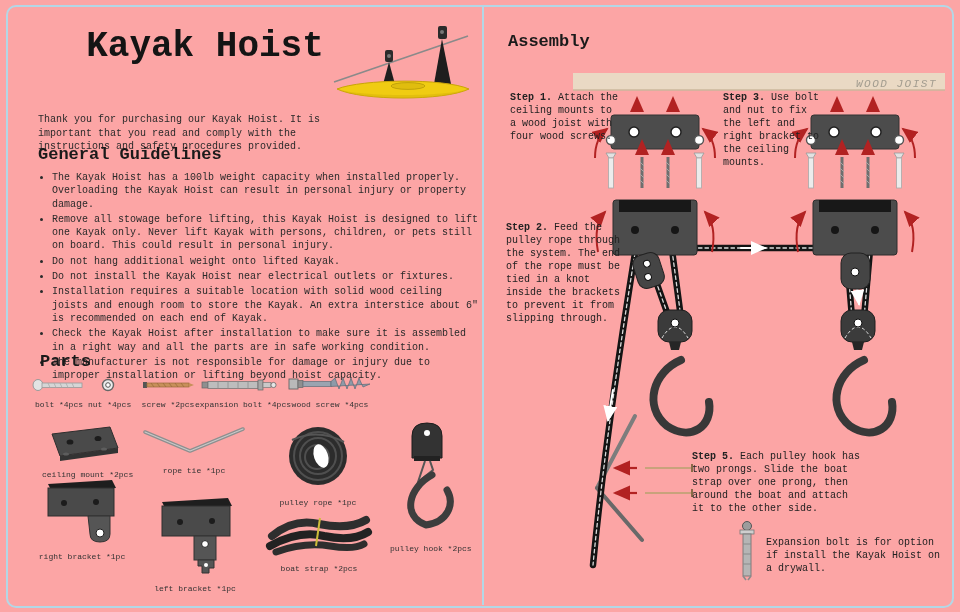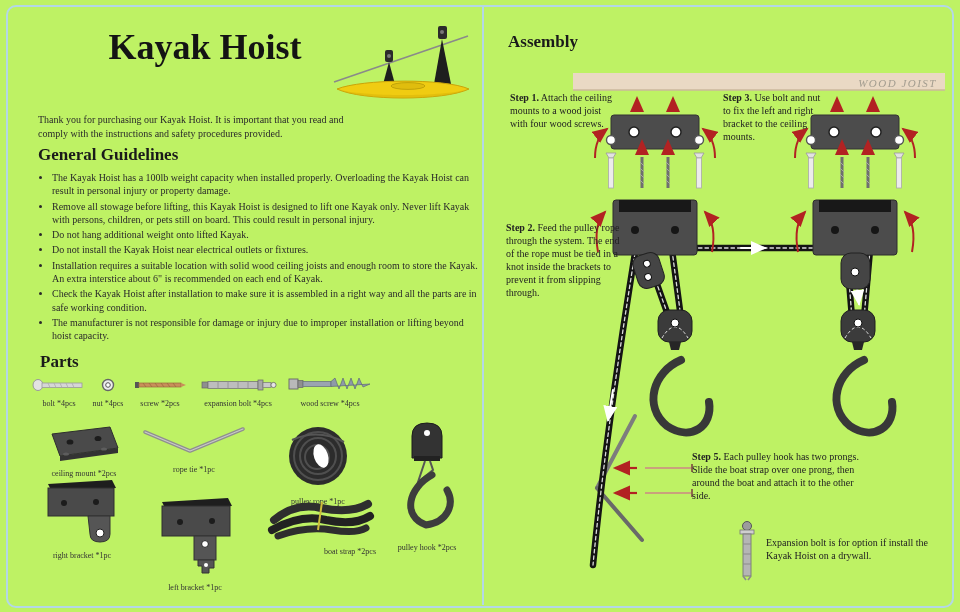--- a/index.html
+++ b/index.html
@@ -1,17 +1,17 @@
 <!DOCTYPE html>
 <html><head>
 <meta charset="utf-8">
 <style>
   html,body{margin:0;padding:0;background:#fff;}
-  .sheet{position:relative;width:960px;height:612px;background:#bef264;overflow:hidden;
-         font-family:Liberation Serif, serif;color:#222;}
+  .sheet{position:relative;width:960px;height:612px;background:#fca5a5;overflow:hidden;
+         font-family:Liberation Mono, monospace;color:#222;}
   .frame{position:absolute;left:6px;top:5px;width:944px;height:599px;
          border:2px solid #b3d7e6;border-radius:10px;pointer-events:none;}
   .divider{position:absolute;left:482px;top:7px;width:2px;height:598px;background:#b3d7e6;}
   .abs{position:absolute;}
   .h2{font-size:17px;font-weight:bold;color:#1a1a1a;}
   .body-text{font-size:10px;line-height:1.35;color:#2a2a2a;}
   ul.guidelines{margin:0;padding:0 0 0 14px;list-style:disc;}
   ul.guidelines li{font-size:10px;line-height:1.33;margin:0 0 2px 0;color:#2a2a2a;}
   .part{position:absolute;text-align:center;}
   .part .plabel{display:block;font-size:8px;color:#333;margin-top:1px;white-space:nowrap;}
@@ -72,21 +72,21 @@
     </svg>
     <span class="plabel" data-name="part-label">bolt *4pcs</span>
   </div>
   <div class="part" style="left:88px;top:376px;width:40px;" data-name="part-nut">
     <svg width="18" height="18" viewBox="0 0 18 18" data-name="nut-icon">
       <circle cx="9" cy="9" r="5.5" fill="#ededed" stroke="#666" stroke-width="1.4"></circle>
       <circle cx="9" cy="9" r="2.3" fill="#fff" stroke="#555" stroke-width="1"></circle>
     </svg>
     <span class="plabel" data-name="part-label">nut *4pcs</span>
   </div>
-  <div class="part" style="left:130px;top:376px;width:60px;" data-name="part-screw">
+  <div class="part" style="left:138px;top:376px;width:60px;" data-name="part-screw">
     <svg width="56" height="18" viewBox="0 0 56 18" data-name="screw-icon">
       <rect x="3" y="6" width="4" height="6" fill="#555"></rect>
       <rect x="7" y="7" width="42" height="4" fill="#c8905a" stroke="#9c6c3c" stroke-width="0.7"></rect>
       <path d="M11 7 l3 4 M17 7 l3 4 M23 7 l3 4 M29 7 l3 4 M35 7 l3 4 M41 7 l3 4" stroke="#9c6c3c" stroke-width="0.8"></path>
       <path d="M49 7 L54 9 L49 11 Z" fill="#c8905a"></path>
     </svg>
     <span class="plabel" data-name="part-label">screw *2pcs</span>
   </div>
   <div class="part" style="left:195px;top:376px;width:86px;" data-name="part-expansion-bolt">
     <svg width="80" height="18" viewBox="0 0 80 18" data-name="expansion-bolt-icon">
@@ -168,21 +168,21 @@
       <rect x="10" y="12" width="68" height="30" fill="#4a4a4a" stroke="#2e2e2e"></rect>
       <circle cx="28" cy="28" r="3" fill="#1c1c1c"></circle>
       <circle cx="60" cy="27" r="3" fill="#1c1c1c"></circle>
       <rect x="42" y="42" width="22" height="24" fill="#555" stroke="#333"></rect>
       <circle cx="53" cy="50" r="3.4" fill="#fff" stroke="#222"></circle>
       <path d="M46 66 L62 66 L62 74 L57 74 L57 79 L50 79 L50 72 L46 72 Z" fill="#555" stroke="#333"></path>
       <circle cx="54" cy="71" r="2" fill="#fff"></circle>
     </svg>
     <span class="plabel" data-name="part-label">left bracket *1pc</span>
   </div>
-  <div class="part" style="left:262px;top:490px;width:114px;text-align:right;" data-name="part-boat-strap">
+  <div class="part" style="left:262px;top:506px;width:114px;" data-name="part-boat-strap">
     <svg width="110" height="52" viewBox="0 0 110 52" data-name="boat-strap-icon">
       <path d="M8 30 Q 30 12 55 18 Q 85 24 102 14" fill="none" stroke="#2e2e2e" stroke-width="8" stroke-linecap="round"></path>
       <path d="M6 40 Q 35 24 60 30 Q 88 36 104 26" fill="none" stroke="#222" stroke-width="8" stroke-linecap="round"></path>
       <path d="M12 46 Q 40 36 66 40 Q 90 44 100 38" fill="none" stroke="#2e2e2e" stroke-width="7" stroke-linecap="round"></path>
       <line x1="56" y1="12" x2="52" y2="40" stroke="#cdbc3a" stroke-width="2"></line>
     </svg>
     <span class="plabel" data-name="part-label">boat strap *2pcs</span>
   </div>
 
   <div class="abs h2" style="left:508px;top:32px;" data-name="assembly-heading">Assembly</div>

